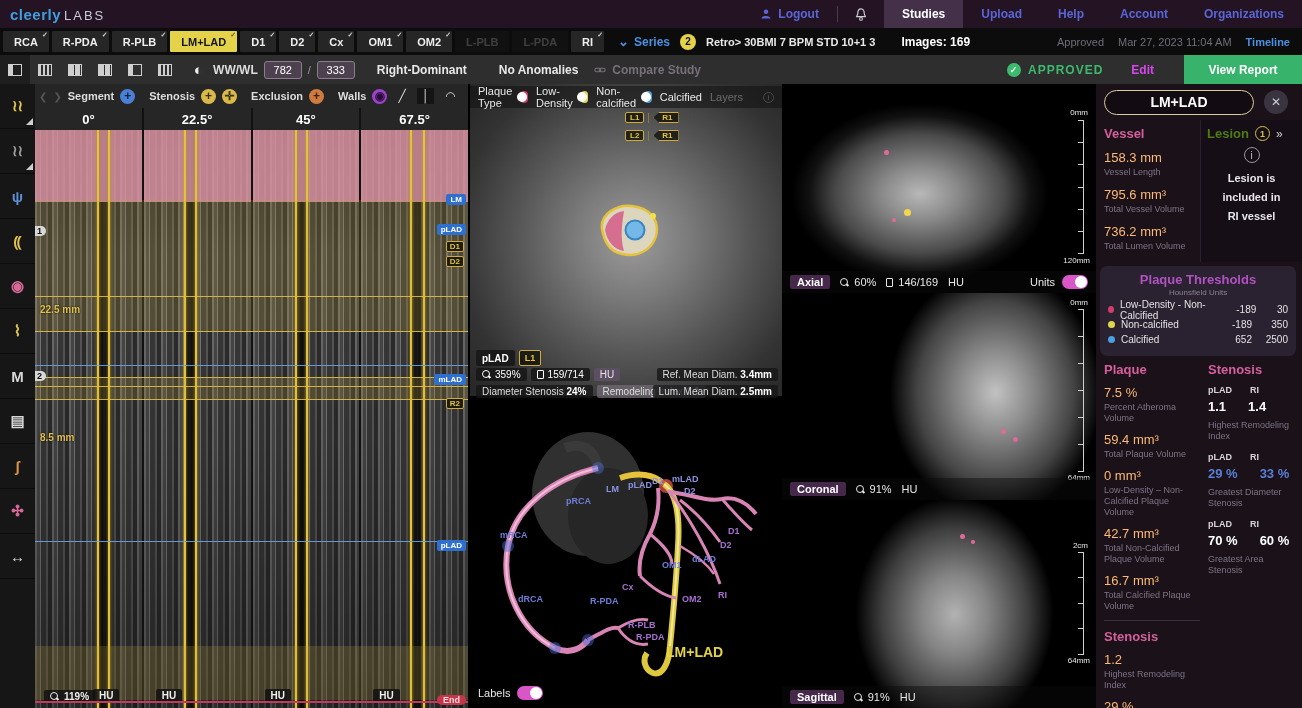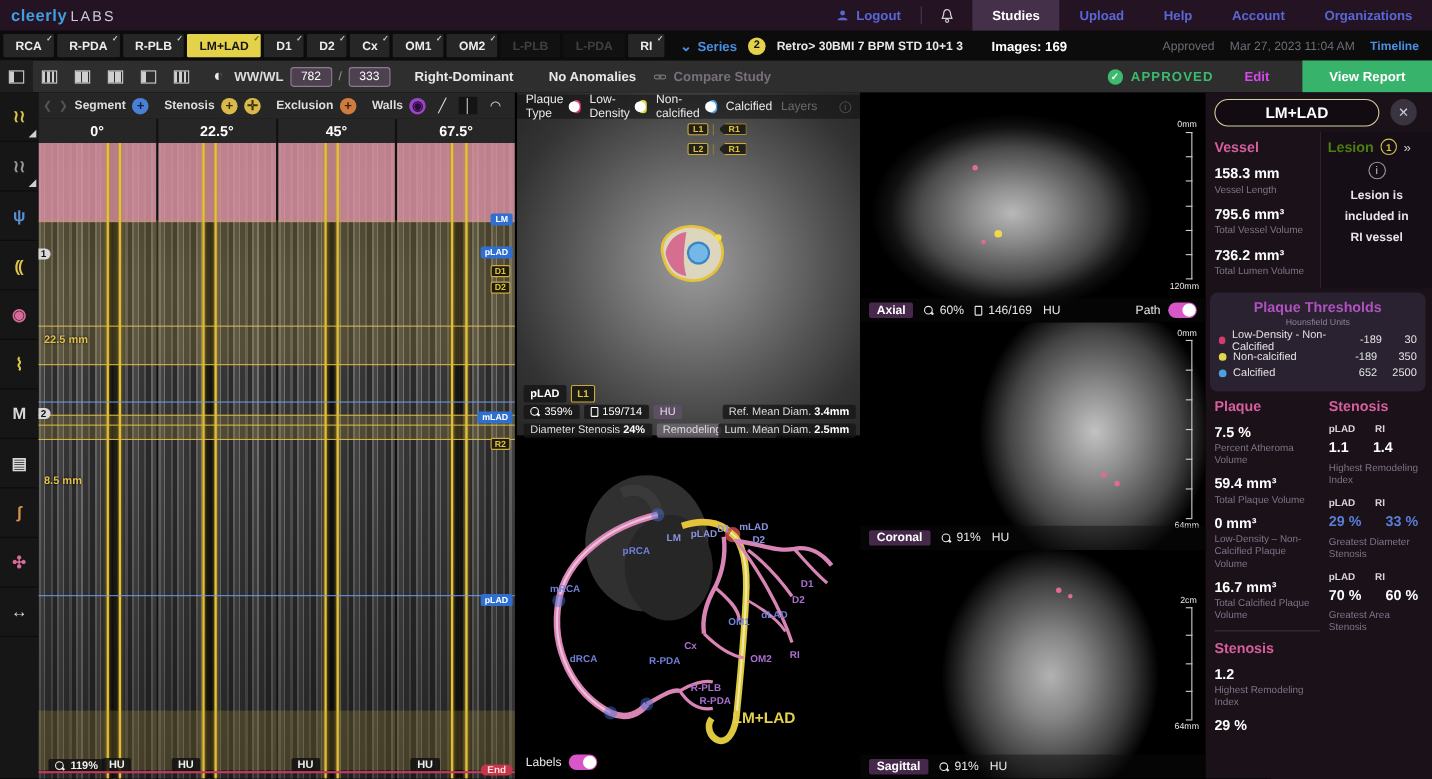--- a/index.html
+++ b/index.html
@@ -134,21 +134,21 @@
   .ruler-lab{position:absolute;color:#e8e8e8;font-size:8px;z-index:4}
   .dot{position:absolute;border-radius:50%;z-index:4}
 
   
   #rpanel{left:1096px;top:84px;width:206px;height:624px;background:#1a1119;overflow:hidden}
   #rp-head{position:absolute;left:0;top:0;width:206px;height:36px;display:flex;align-items:center}
   .vessel-pill{margin-left:8px;width:150px;height:25px;border:1.5px solid #d6cf9e;border-radius:13px;display:flex;align-items:center;justify-content:center;color:#fff;font-size:14px;font-weight:bold;background:#120c12}
   .close-btn{margin-left:10px;width:24px;height:24px;border-radius:50%;background:#3a3340;color:#cfcfcf;display:flex;align-items:center;justify-content:center;font-size:12px;cursor:pointer}
   .rp-h{font-size:13px;font-weight:bold;color:#d75f9e}
   .rp-h.yel{color:#4d7c0f}
-  .stat-v{color:#ffffff;font-size:13px;font-weight:bold}
+  .stat-v{color:#fdba74;font-size:13px;font-weight:normal}
   .stat-c{color:#7d7487;font-size:9px;line-height:11px;margin-top:2px}
   .col-stack{position:absolute;display:flex;flex-direction:column}
   #lesion-col{background:#150e16;border-left:1px solid #2a2230}
   .info-circ{width:16px;height:16px;border:1px solid #9a93a2;border-radius:50%;color:#c9c3cf;font-size:10px;display:flex;align-items:center;justify-content:center;margin:6px auto}
   .lesion-note{color:#e8e4ec;font-size:11px;font-weight:bold;text-align:center;line-height:19px}
   .badge-circ{width:15px;height:15px;border:1px solid #d4c04a;border-radius:50%;color:#d4c04a;font-size:9px;font-weight:bold;display:flex;align-items:center;justify-content:center}
   .dbl-chev{color:#cfcfcf;font-size:12px;cursor:pointer}
   #thresh-card{position:absolute;left:4px;top:182px;width:196px;height:90px;background:#2a2231;border-radius:7px;padding:6px 8px}
   .th-title{text-align:center;color:#b052c0;font-size:13px;font-weight:bold}
   .th-sub{text-align:center;color:#8a8090;font-size:8px;margin:1px 0 5px}
@@ -558,21 +558,21 @@
       <span class="flex" style="gap:5px">
           <span class="mag"></span>
           <span>60%</span>
         </span>
       <span class="flex" style="gap:5px">
           <span class="page-ic"></span>
           <span>146/169</span>
         </span>
       <span>HU</span>
       <span style="margin-left:auto;display:flex;align-items:center;gap:7px">
-          <span>Path</span>
+          <span>Units</span>
           <span class="tog md" style="background:#d956c8"></span>
         </span>
     </div>
   </div>
 
   <div class="ctview" style="top:293px;height:207px">
     <div class="ct-tex" id="co-tex"></div>
     <div class="dot" style="left:219px;top:136px;width:5px;height:5px;background:#e06a9a"></div>
     <div class="dot" style="left:231px;top:144px;width:5px;height:5px;background:#e06a9a"></div>
     <div class="ruler" style="right:12px;top:16px;height:162px">
@@ -686,20 +686,24 @@
         </div>
       <div>
           <div class="stat-v">59.4 mm³</div>
           <div class="stat-c">Total Plaque Volume</div>
         </div>
       <div>
           <div class="stat-v">0 mm³</div>
           <div class="stat-c">Low-Density – Non-Calcified Plaque Volume</div>
         </div>
       <div>
+          <div class="stat-v">42.7 mm³</div>
+          <div class="stat-c">Total Non-Calcified Plaque Volume</div>
+        </div>
+      <div>
           <div class="stat-v">16.7 mm³</div>
           <div class="stat-c">Total Calcified Plaque Volume</div>
         </div>
       <div class="rp-div"></div>
       <div class="rp-h">Stenosis</div>
       <div>
           <div class="stat-v">1.2</div>
           <div class="stat-c">Highest Remodeling Index</div>
         </div>
       <div class="stat-v">29 %</div>

